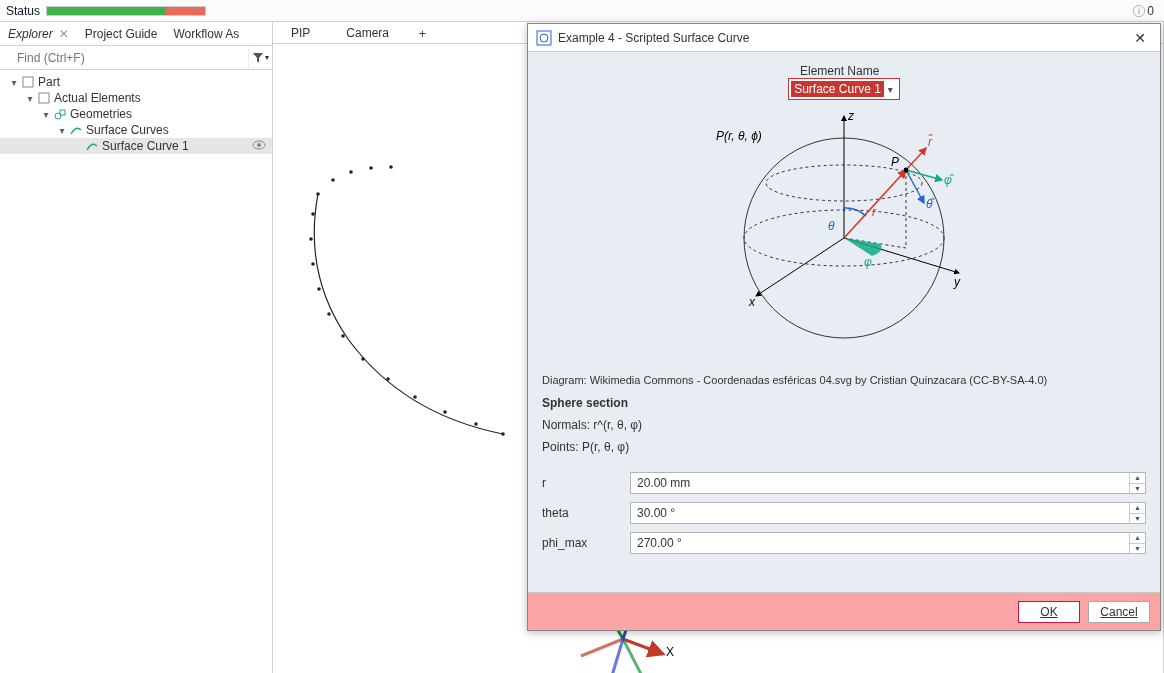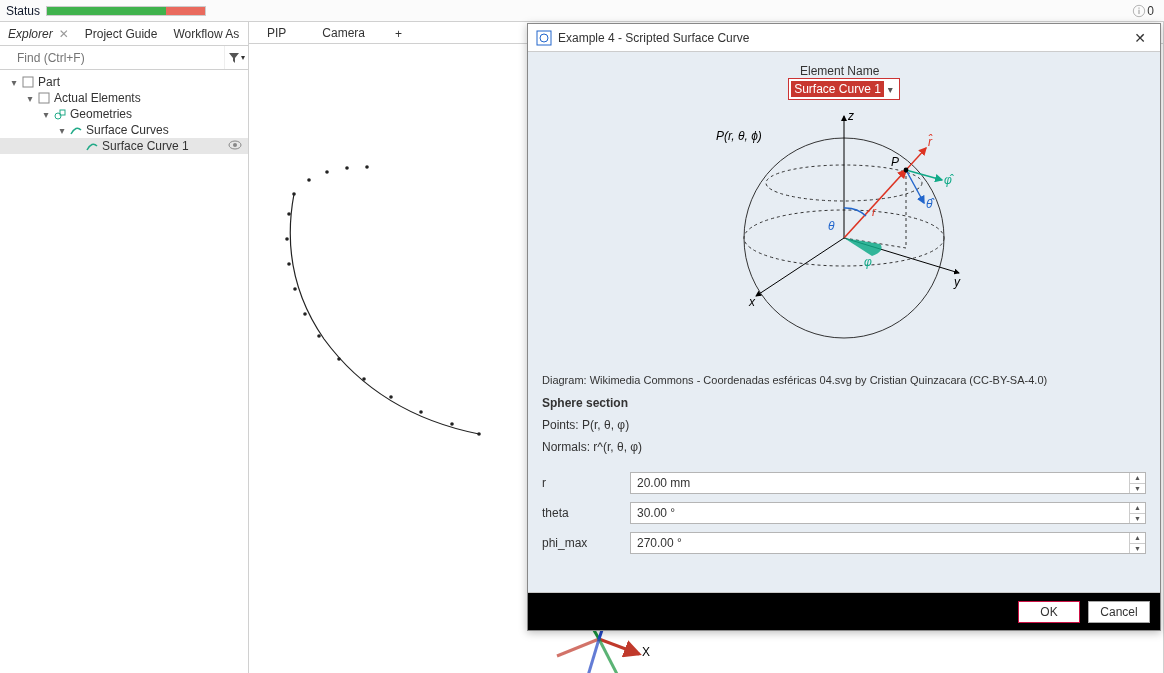--- a/index.html
+++ b/index.html
@@ -9,21 +9,21 @@
 .top-strip .status-label { color: #0f172a; }
 .status-bar { flex: 0 0 160px; height: 10px; margin-left: 6px; display: flex; border: 1px solid #ccc; }
 .status-bar .g { background: #3fb24c; flex: 3; }
 .status-bar .r { background: #e96a5d; flex: 1; }
 .top-strip .spacer { flex: 1; }
 .info-badge { display: flex; align-items: center; margin-right: 4px; color: #888; }
 .info-badge svg { width: 14px; height: 14px; margin-right: 1px; }
 
 .main-row { display: flex; height: 651px; }
 
-.left-panel { width: 249px; background: #fff; border-right: 1px solid #d0d0d0; display: flex; flex-direction: column; }
+.left-panel { width: 273px; background: #fff; border-right: 1px solid #d0d0d0; display: flex; flex-direction: column; }
 .tabs { display: flex; border-bottom: 1px solid #d0d0d0; height: 24px; }
 .tab { padding: 4px 8px; color: #555; white-space: nowrap; display: flex; align-items: center; }
 .tab.active { color: #2266cc; font-style: italic; }
 .tab .close { margin-left: 6px; color: #999; font-style: normal; }
 
 .find-row { display: flex; border-bottom: 1px solid #d0d0d0; height: 24px; }
 .find-input { flex: 1; border: none; padding: 0 17px; color: #999; outline: none; }
 .find-btn { width: 24px; display: flex; align-items: center; justify-content: center; border-left: 1px solid #eee; color: #555; }
 
 .tree { padding: 4px 0; flex: 1; overflow: auto; }
@@ -65,21 +65,21 @@
 .section-line { margin-bottom: 8px; }
 
 .param-row { display: flex; align-items: center; margin-bottom: 8px; }
 .param-row .plabel { width: 88px; }
 .spin { flex: 1; display: flex; border: 1px solid #b5b5b5; background: #fff; height: 22px; }
 .spin input { flex: 1; border: none; padding: 0 6px; outline: none; }
 .spin .arrows { width: 16px; display: flex; flex-direction: column; border-left: 1px solid #ccc; }
 .spin .arrows div { flex: 1; display: flex; align-items: center; justify-content: center; font-size: 7px; color: #555; }
 .spin .arrows div:first-child { border-bottom: 1px solid #ccc; }
 
-.dlg-buttons { height: 38px; border-top: 1px solid #c9c9c9; display: flex; align-items: center; justify-content: flex-end; padding: 0 10px; gap: 8px; background: #000000; }
+.dlg-buttons { height: 38px; border-top: 1px solid #c9c9c9; display: flex; align-items: center; justify-content: flex-end; padding: 0 10px; gap: 8px; background: #fca5a5; text-decoration: underline; }
 .btn { min-width: 62px; height: 22px; border: 1px solid #a8a8a8; background: #fff; display: flex; align-items: center; justify-content: center; }
 .btn.primary { border: 1px solid #c14; }
 
 </style>
 </head>
 <body>
 
 <div class="top-strip">
   <span class="status-label">Status</span>
   <div class="status-bar">
@@ -301,22 +301,22 @@
         <text x="134" y="122" font-style="italic" fill="#26c">θ</text>
         <text x="170" y="158" font-style="italic" fill="#1a8">φ</text>
         <text x="234" y="38" font-style="italic" fill="#d32">r̂</text>
         <text x="250" y="76" font-style="italic" fill="#1a8">φ̂</text>
         <text x="232" y="100" font-style="italic" fill="#26c">θ̂</text>
       </svg>
     </div>
 
     <div class="credit">Diagram: Wikimedia Commons - Coordenadas esféricas 04.svg by Cristian Quinzacara (CC-BY-SA-4.0)</div>
     <div class="section-title">Sphere section</div>
+    <div class="section-line">Normals: r^(r, θ, φ)</div>
     <div class="section-line">Points: P(r, θ, φ)</div>
-    <div class="section-line">Normals: r^(r, θ, φ)</div>
 
     <div style="height:10px"></div>
 
     <div class="param-row">
       <div class="plabel">r</div>
       <div class="spin">
         <input value="20.00 mm" style="">
         <div class="arrows">
             <div>▲</div>
             <div>▼</div>

